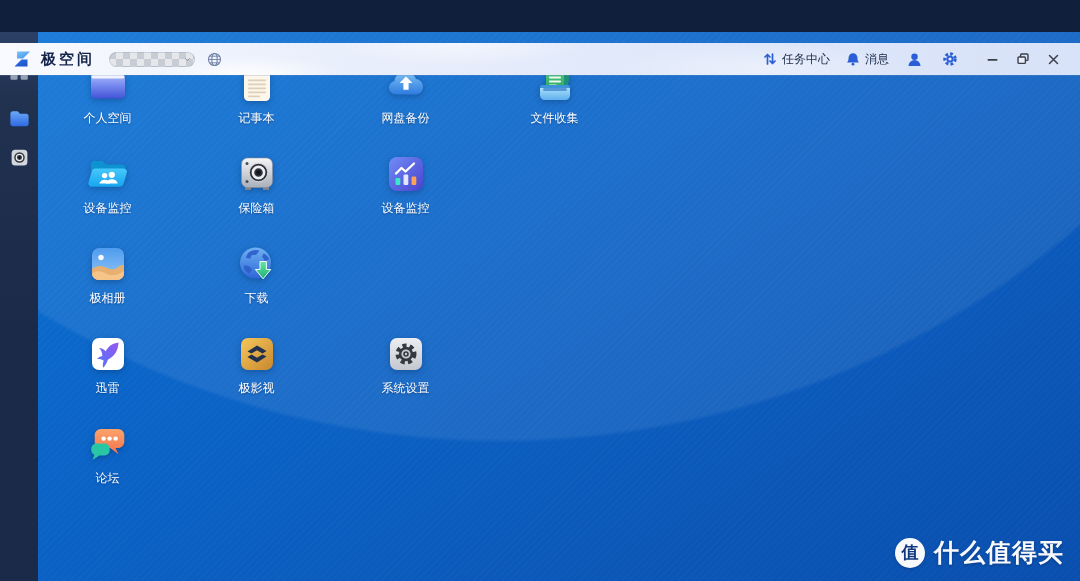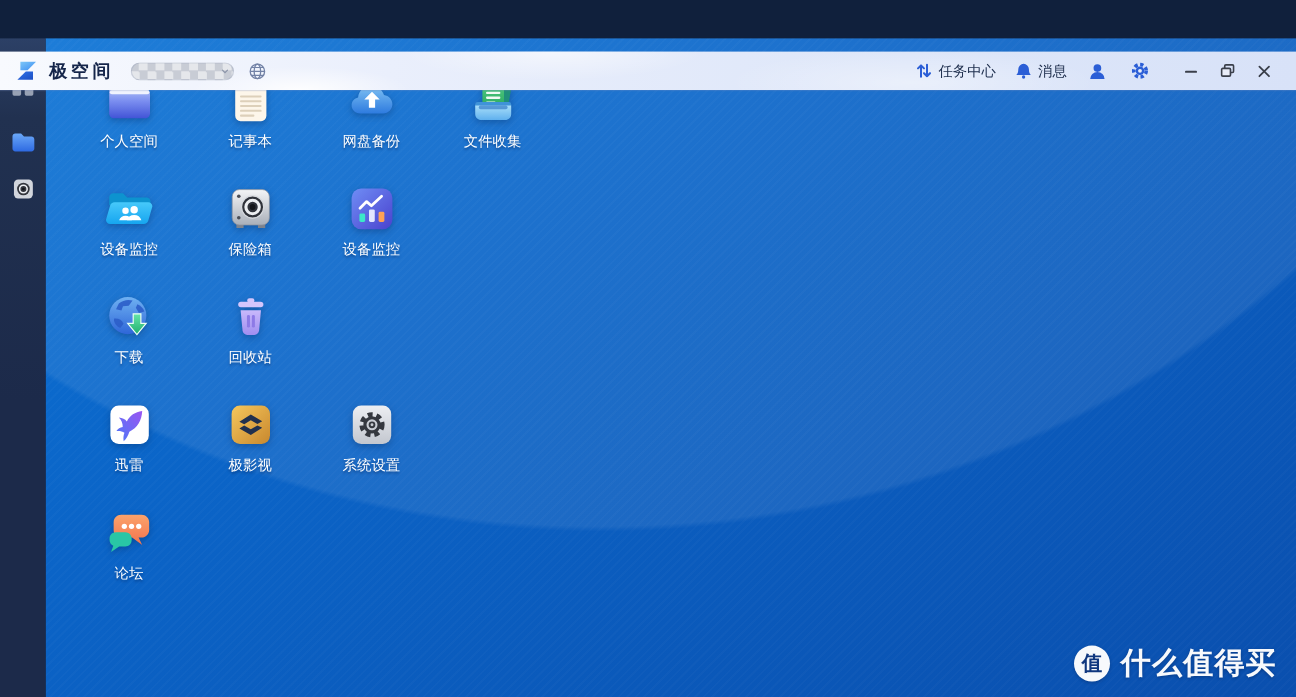--- a/index.html
+++ b/index.html
@@ -38,21 +38,21 @@
   .sb-item.gap-a{margin-bottom:23px;}
   .sb-item.gap-b{margin-bottom:15px;}
 
   
   .desktop{position:absolute;top:32px;left:38px;right:0;bottom:0;
     background:
       radial-gradient(circle 889px at 462px -478px, rgba(255,255,255,.075) 0 99.5%, rgba(255,255,255,0) 100%),
       repeating-linear-gradient(135deg, rgba(255,255,255,.02) 0 1.5px, rgba(255,255,255,0) 1.5px 5px),
       linear-gradient(150deg,#0b72d5 0%,#0b63c6 42%,#0a4fae 100%);}
   .app-rows{position:absolute;left:19px;top:30px;display:flex;flex-direction:column;}
-  .app-row{display:flex;height:90px;}
+  .app-row{display:flex;height:90px;gap:48px;}
   .app-cell{width:101px;display:flex;flex-direction:column;align-items:center;cursor:pointer;}
   .app-icon{width:44px;height:44px;filter:drop-shadow(0 2px 3px rgba(0,25,70,.3));}
   .app-label{margin-top:4px;font-size:12px;color:#ffffff;text-shadow:0 1px 2px rgba(0,25,70,.45);white-space:nowrap;}
 
   
   .watermark{position:absolute;right:16px;bottom:12px;display:flex;align-items:center;gap:9px;opacity:.97;z-index:6;}
   .wm-badge{width:30px;height:30px;border-radius:50%;background:#ffffff;color:#11377e;
     font-weight:bold;font-size:17px;display:flex;align-items:center;justify-content:center;
     box-shadow:0 1px 3px rgba(0,20,60,.3);}
   .wm-text{color:#ffffff;font-size:25px;font-weight:bold;letter-spacing:1px;
@@ -311,55 +311,59 @@
             <rect x="27.5" y="24.5" width="4.8" height="8.5" rx="1.2" fill="#ffa254"></rect>
           </svg>
           <div class="app-label">设备监控</div>
         </div>
       </div>
 
       <div class="app-row">
         <div class="app-cell">
           <svg class="app-icon" viewBox="0 0 44 44">
             <defs>
+              <linearGradient id="gPA" x1="0" y1="0" x2="0" y2="1">
+                  <stop offset="0" stop-color="#4e9bee"></stop>
+                  <stop offset="1" stop-color="#93c6f7"></stop>
+                </linearGradient>
+              <clipPath id="cPA">
+                  <rect x="6" y="6" width="32" height="32" rx="7"></rect>
+                </clipPath>
+            </defs>
+            <rect x="6" y="6" width="32" height="32" rx="7" fill="url(#gPA)"></rect>
+            <g clip-path="url(#cPA)">
+              <circle cx="15" cy="15.5" r="2.7" fill="#ffffff" opacity=".95"></circle>
+              <path d="M6 27c6-4.5 10.5-3 15-1s8.5 1.8 11-1 6-2 6-2v16H6z" fill="#e8b070"></path>
+              <path d="M6 31.5c5-4 10-2 14 0s10 3 18-2.5V39H6z" fill="#f6c488"></path>
+            </g>
+          </svg>
+          <div class="app-label">极相册</div>
+        </div>
+        <div class="app-cell">
+          <svg class="app-icon" viewBox="0 0 44 44">
+            <defs>
               <linearGradient id="gDL" x1="0" y1="0" x2="0" y2="1">
                   <stop offset="0" stop-color="#6fb1f2"></stop>
                   <stop offset="1" stop-color="#2e66d8"></stop>
                 </linearGradient>
               <linearGradient id="gAR" x1="0" y1="0" x2="0" y2="1">
                   <stop offset="0" stop-color="#66e6a8"></stop>
                   <stop offset="1" stop-color="#1fae6e"></stop>
                 </linearGradient>
             </defs>
             <circle cx="20.5" cy="21" r="15.5" fill="url(#gDL)"></circle>
             <g fill="#2c5ec9" opacity=".9">
               <path d="M13 11c3.5-3 8-3.8 11.5-2.5l-3.2 4.2-4.8.6-1.3 3.4-4.5-.9z"></path>
               <path d="M28.5 11.5c2.8 1.2 4.8 3.2 5.8 6l-4.5 1.4-2.6-4.4z"></path>
               <path d="M9 23.5c3.8-.4 6.5 1 8 4.2l-2.8 3.6c-2.9-1.2-4.7-3.3-5.2-6z"></path>
             </g>
             <path d="M25 19.5h6.4v8h4.4l-7.7 9.3-7.7-9.3h4.6z" fill="url(#gAR)" stroke="#eafff4" stroke-width="1"></path>
           </svg>
           <div class="app-label">下载</div>
         </div>
-        <div class="app-cell">
-          <svg class="app-icon" viewBox="0 0 44 44">
-            <defs>
-                <linearGradient id="gRB" x1="0" y1="0" x2="0" y2="1">
-                  <stop offset="0" stop-color="#c9b9fb"></stop>
-                  <stop offset="1" stop-color="#a08ef0"></stop>
-                </linearGradient>
-              </defs>
-            <rect x="19" y="6.5" width="6" height="4" rx="1.8" fill="#d4c6fc"></rect>
-            <rect x="11.5" y="9.5" width="21" height="4.6" rx="2.3" fill="#d4c6fc"></rect>
-            <path d="M13.5 16.5h17l-1.6 17c-.2 2-1.9 3.6-3.9 3.6h-6c-2 0-3.7-1.6-3.9-3.6z" fill="url(#gRB)"></path>
-            <rect x="18.8" y="20.5" width="2.5" height="10.5" rx="1.2" fill="#8d7ae6"></rect>
-            <rect x="22.9" y="20.5" width="2.5" height="10.5" rx="1.2" fill="#8d7ae6"></rect>
-          </svg>
-          <div class="app-label">回收站</div>
-        </div>
       </div>
 
       <div class="app-row">
         <div class="app-cell">
           <svg class="app-icon" viewBox="0 0 44 44">
             <defs>
                 <linearGradient id="gXL" x1="0" y1="1" x2="1" y2="0">
                   <stop offset="0" stop-color="#4d79f7"></stop>
                   <stop offset="1" stop-color="#9a55f2"></stop>
                 </linearGradient>

